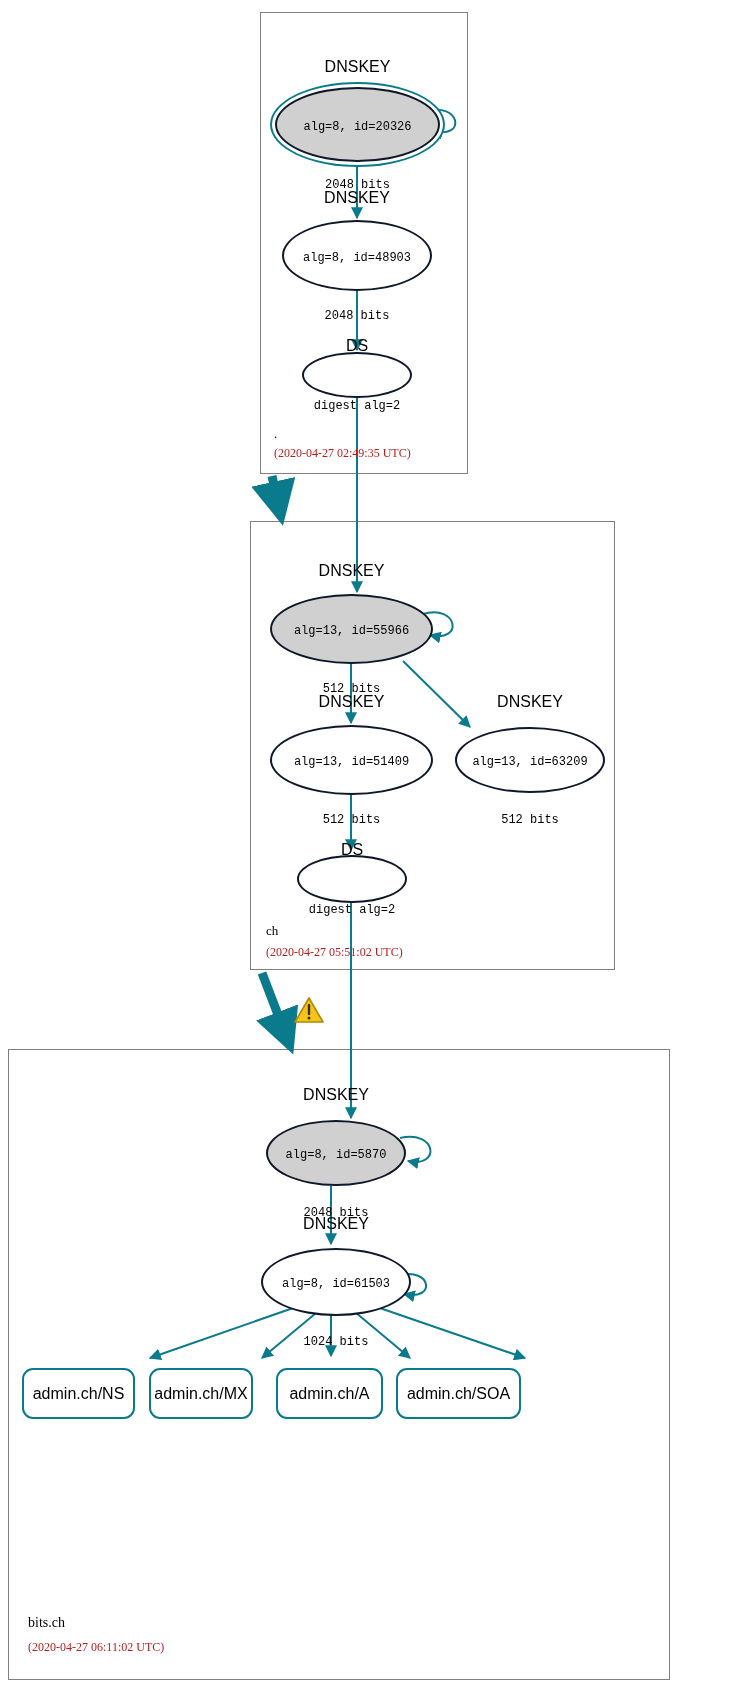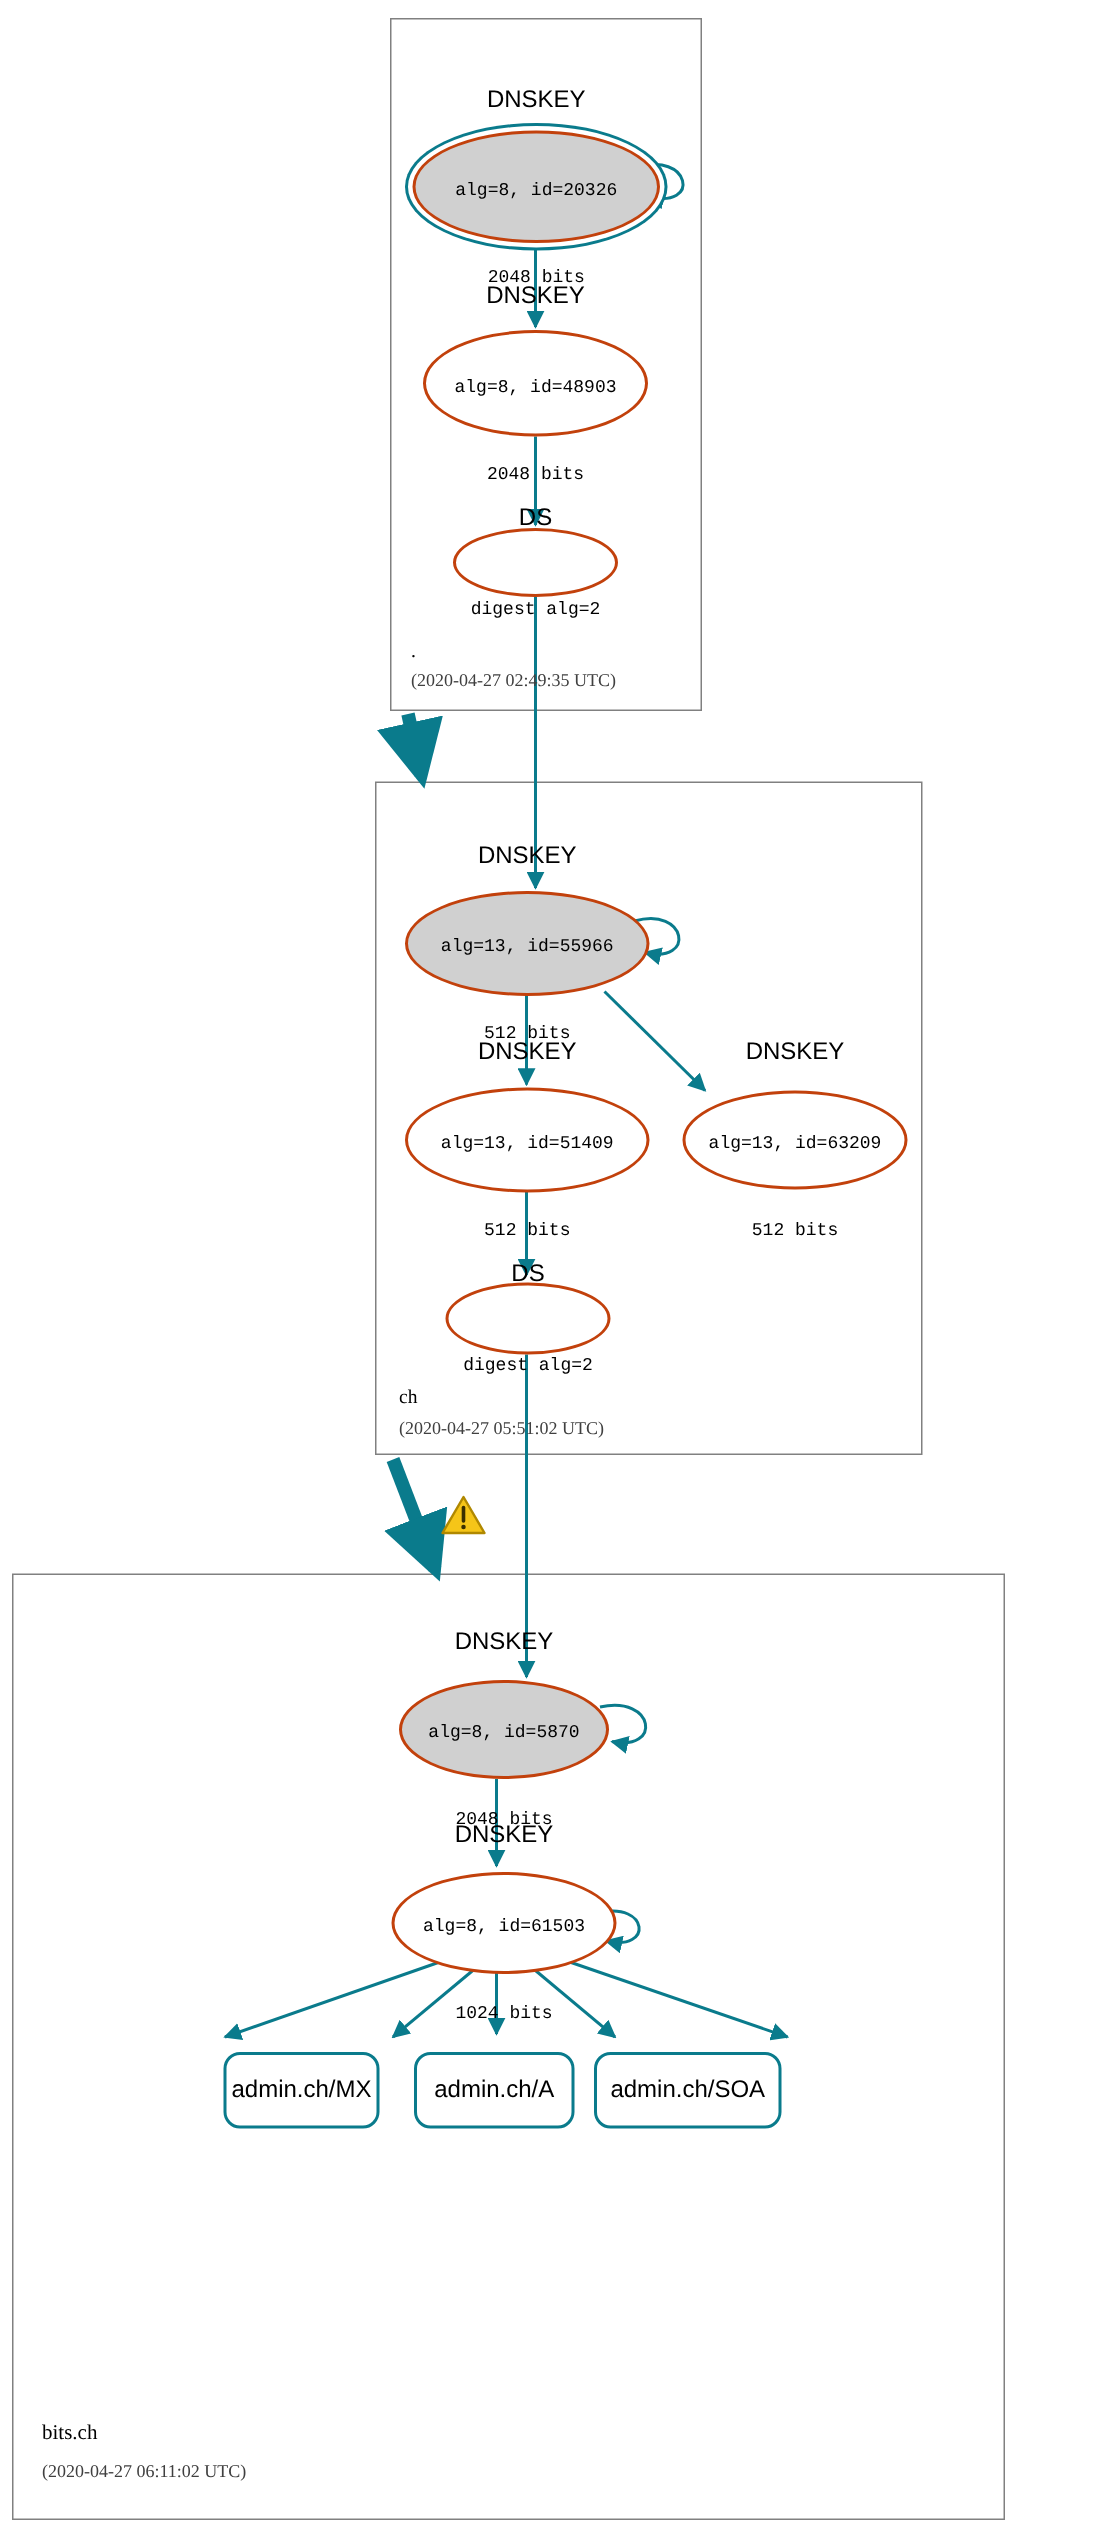--- a/index.html
+++ b/index.html
@@ -2,24 +2,24 @@
 <html><head>
 <meta charset="utf-8">
 <style>
   html,body{margin:0;padding:0;background:#ffffff;}
   body{width:731px;height:1690px;position:relative;
        font-family:"Liberation Sans", sans-serif;color:#000;}
   #canvas{position:absolute;left:0;top:0;width:731px;height:1690px;}
   svg.layer{position:absolute;left:0;top:0;width:731px;height:1690px;overflow:visible;}
   .zone-box{position:absolute;border:1px solid #808080;background:transparent;box-sizing:border-box;}
   .zone-label{position:absolute;font-family:"Liberation Serif", serif;font-size:13px;color:#000;white-space:nowrap;}
-  .zone-time{position:absolute;font-family:"Liberation Serif", serif;font-size:12px;color:#404040;white-space:nowrap;}
+  .zone-time{position:absolute;font-family:"Liberation Serif", serif;font-size:12px;color:#b91c1c;white-space:nowrap;}
   .node{position:absolute;display:flex;flex-direction:column;align-items:center;justify-content:center;
         box-sizing:border-box;text-align:center;}
-  .ellipse{border:2px solid #c2410c;border-radius:50%;background:#ffffff;}
+  .ellipse{border:2px solid #0f172a;border-radius:50%;background:#ffffff;}
   .ellipse.secure{background:#d0d0d0;}
   .ellipse.dbl{box-shadow:0 0 0 3px #ffffff, 0 0 0 5px #0a7b8c;}
   .rect{border:2px solid #0a7b8c;border-radius:11px;background:#ffffff;}
   .n-title{font-family:"Liberation Sans", sans-serif;font-size:16px;line-height:18px;}
   .n-sub{font-family:Liberation Mono, monospace;font-size:12px;line-height:13px;margin-top:45px;}
   .rect .n-title{font-size:16px;}
   .warn{position:absolute;}
 </style>
 </head>
 <body>
@@ -137,20 +137,23 @@
     <div class="n-sub">alg=8, id=5870</div>
     <div class="n-sub">2048 bits</div>
   </div>
 
   <div class="node ellipse" style="left:261px;top:1248px;width:150px;height:68px;">
     <div class="n-title">DNSKEY</div>
     <div class="n-sub">alg=8, id=61503</div>
     <div class="n-sub">1024 bits</div>
   </div>
 
+  <div class="node rect" style="left:22px;top:1368px;width:113px;height:51px;">
+    <div class="n-title">admin.ch/NS</div>
+  </div>
   <div class="node rect" style="left:149px;top:1368px;width:104px;height:51px;">
     <div class="n-title">admin.ch/MX</div>
   </div>
   <div class="node rect" style="left:396px;top:1368px;width:125px;height:51px;">
     <div class="n-title">admin.ch/SOA</div>
   </div>
   <div class="node rect" style="left:276px;top:1368px;width:107px;height:51px;">
     <div class="n-title">admin.ch/A</div>
   </div>
 

